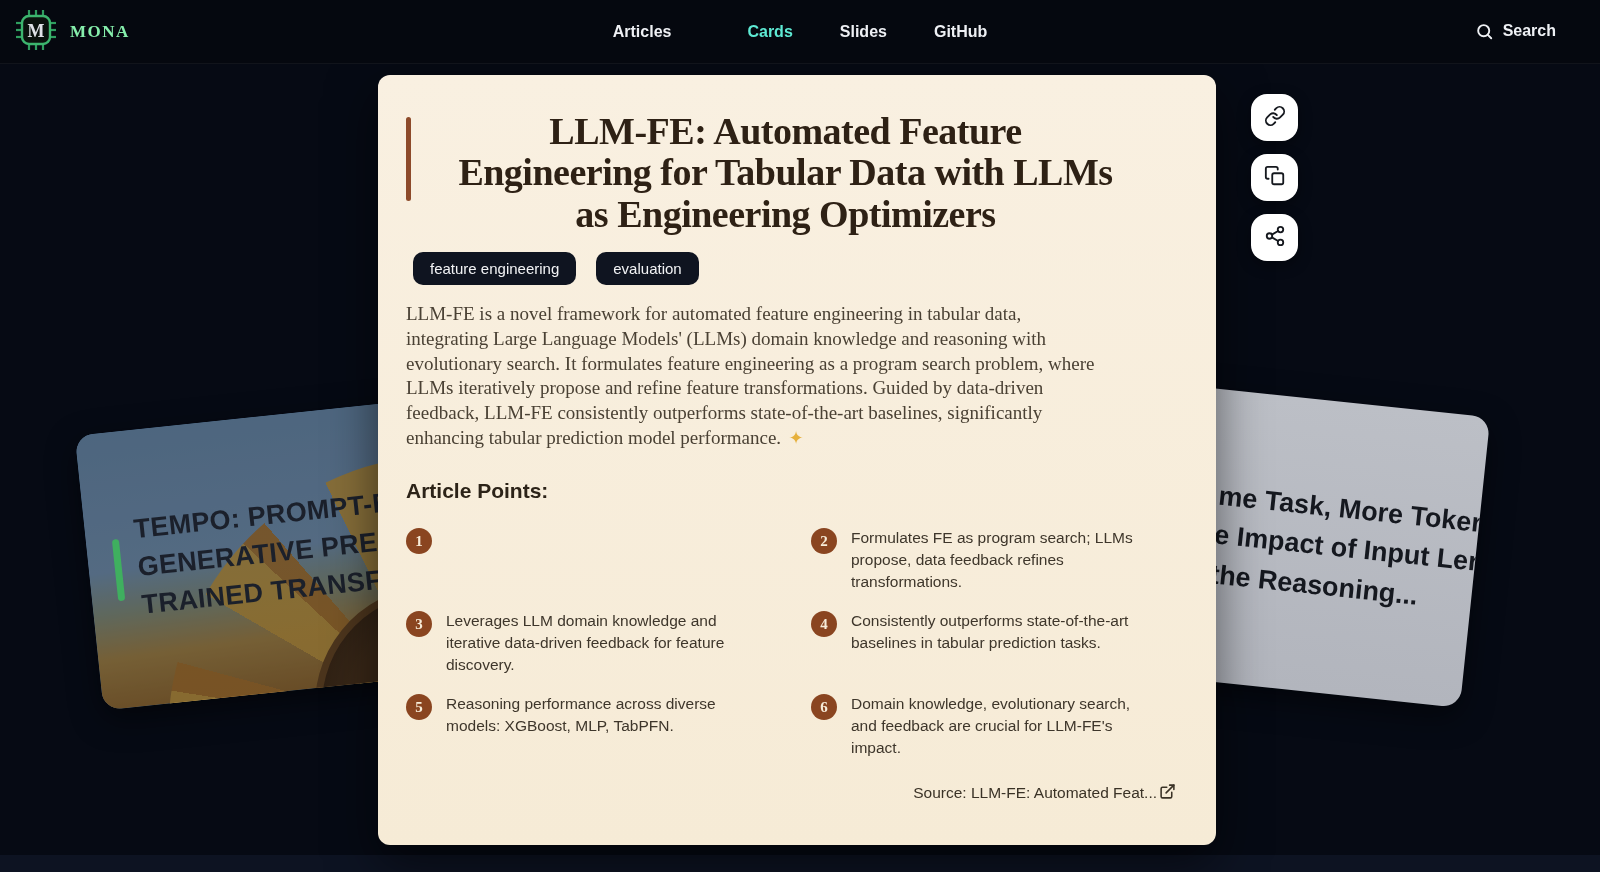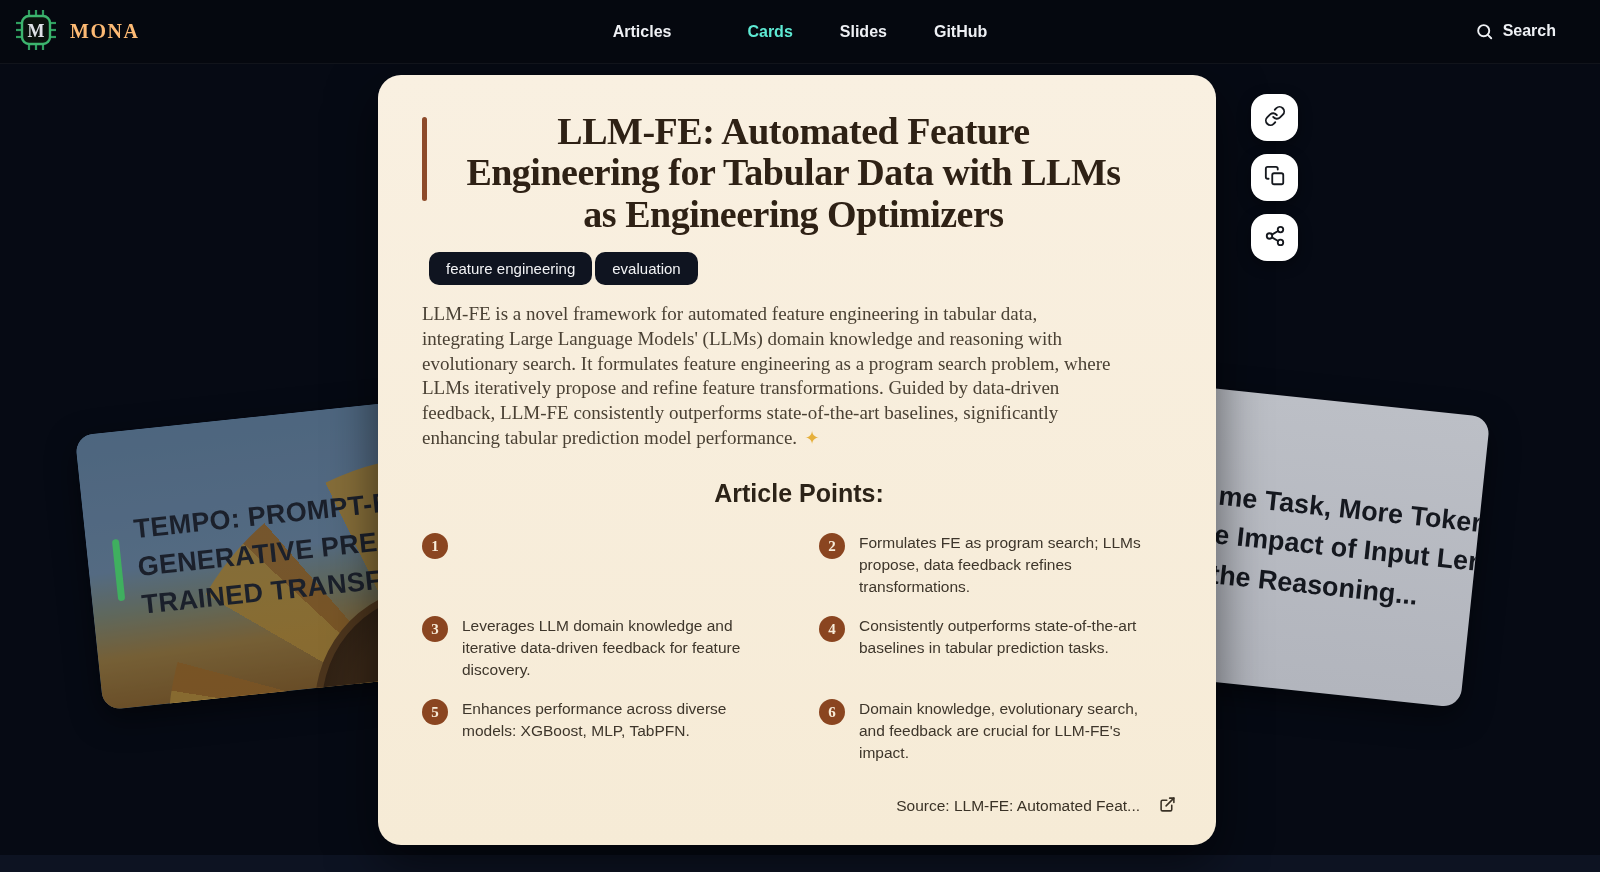--- a/index.html
+++ b/index.html
@@ -15,21 +15,21 @@
   .navbar {
     position: absolute; top: 0; left: 0; width: 100%; height: 64px;
     display: flex; align-items: center; justify-content: space-between;
     padding: 0 44px 0 14px; z-index: 10;
     background: #05080f;
     border-bottom: 1px solid rgba(255,255,255,0.05);
   }
   .brand { display: flex; align-items: center; gap: 12px; }
   .brand-name {
     font-family: "Liberation Serif", serif; font-weight: 700;
-    color: #fdba74; font-size: 20px; letter-spacing: 1.5px;
+    color: #86efac; font-size: 17px; letter-spacing: 1.5px;
   }
   .nav-links {
     position: absolute; left: 50%; transform: translateX(-50%);
     display: flex; align-items: center; gap: 47px;
   }
   .nav-item {
     color: #eef0f4; font-size: 16px; font-weight: 700; cursor: pointer;
   }
   .nav-item.active { color: #5eead4; margin-left: 29px; }
   .search-btn { display: flex; gap: 9px; color: #eef0f4; font-size: 16px; font-weight: 700; cursor: pointer; }
@@ -81,56 +81,56 @@
   
   .bottom-strip {
     position: absolute; left: 0; bottom: 0; width: 100%; height: 17px;
     background: #0d1322; z-index: 2;
   }
 
   
   .main-card {
     position: absolute; left: 378px; top: 75px; width: 838px; height: 770px;
     background: linear-gradient(180deg, #f9f0e1 0%, #f6ebd6 100%);
-    border-radius: 23px; z-index: 5;
-    padding: 36px 40px 0 44px;
+    border-radius: 12px; z-index: 5;
+    padding: 36px 40px 0 28px;
     box-shadow: 0 18px 50px rgba(0,0,0,0.55);
   }
   .title-row { display: flex; align-items: flex-start; padding-right: 16px; }
   .title-accent { width: 5px; height: 84px; background: #8d4a2a; border-radius: 3px; flex-shrink: 0; margin-top: 6px; }
   .card-title {
     flex: 1; text-align: center;
     font-family: "Liberation Serif", serif; font-weight: 700;
     font-size: 38px; line-height: 1.09; color: #2e2115; letter-spacing: -0.5px;
   }
-  .tag-row { display: flex; gap: 3px; margin: 17px 0 0 7px; }
+  .tag-row { display: flex; gap: 20px; margin: 17px 0 0 7px; }
   .tag {
     background: #0f1420; color: #f2f3f5; font-size: 15px; font-weight: 500;
     padding: 8px 17px; border-radius: 10px; cursor: pointer;
   }
   .summary {
     margin-top: 17px; width: 694px;
     font-family: "Liberation Serif", serif; font-size: 19px; line-height: 1.3;
     color: #4a4134;
   }
   .sparkle { color: #e6b03c; font-size: 18px; margin-left: 3px; }
-  .points-heading { margin-top: 29px; font-size: 25px; font-weight: 700; color: #2c2318; text-align: center; }
+  .points-heading { margin-top: 29px; font-size: 21px; font-weight: 700; color: #2c2318; }
   .points-grid {
     margin-top: 24px; display: grid; grid-template-columns: 1fr 1fr;
     column-gap: 58px; row-gap: 18px; padding-right: 18px;
   }
   .point { display: flex; gap: 14px; }
   .point-badge {
     width: 26px; height: 26px; border-radius: 50%; background: #8a4520; flex-shrink: 0;
     display: flex; align-items: center; justify-content: center; margin-top: 1px;
     font-family: "Liberation Serif", serif; font-weight: 700; font-size: 15px; color: #f7ecd9;
   }
   .point-text { font-size: 15.5px; line-height: 1.4; color: #3e362b; }
   .source-row {
-    margin-top: 32px; display: flex; justify-content: flex-end; align-items: center; gap: 19px;
+    margin-top: 24px; display: flex; justify-content: flex-end; align-items: center; gap: 2px;
     color: #3a3226; font-size: 15.5px; cursor: pointer;
   }
 
   
   .action-rail { position: absolute; left: 1251px; top: 94px; display: flex; flex-direction: column; gap: 13px; z-index: 6; }
   .action-btn {
     width: 47px; height: 47px; border-radius: 16px; background: #ffffff; border: none;
     display: flex; align-items: center; justify-content: center; cursor: pointer;
     box-shadow: 0 4px 14px rgba(0,0,0,0.4);
   }
@@ -241,21 +241,21 @@
       <div class="point">
         <span class="point-badge">3</span>
         <span class="point-text">Leverages LLM domain knowledge and iterative data-driven feedback for feature discovery.</span>
       </div>
       <div class="point">
         <span class="point-badge">4</span>
         <span class="point-text">Consistently outperforms state-of-the-art baselines in tabular prediction tasks.</span>
       </div>
       <div class="point">
         <span class="point-badge">5</span>
-        <span class="point-text">Enhances performance across diverse models: XGBoost, MLP, TabPFN.</span>
+        <span class="point-text">Reasoning performance across diverse models: XGBoost, MLP, TabPFN.</span>
       </div>
       <div class="point">
         <span class="point-badge">6</span>
         <span class="point-text">Domain knowledge, evolutionary search, and feedback are crucial for LLM-FE's impact.</span>
       </div>
     </div>
 
     <div class="source-row">
       <span>Source: LLM-FE: Automated Feat...</span>
       <span>

